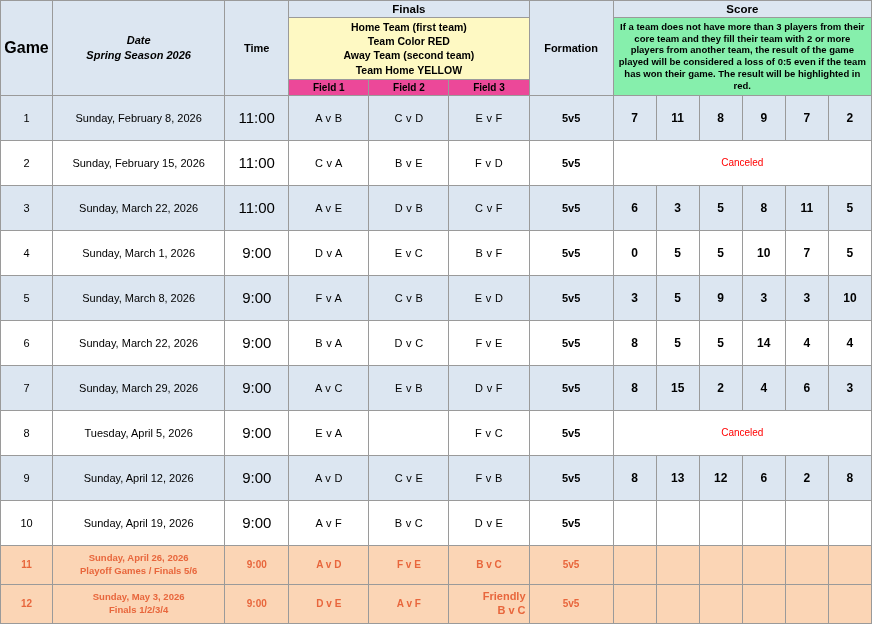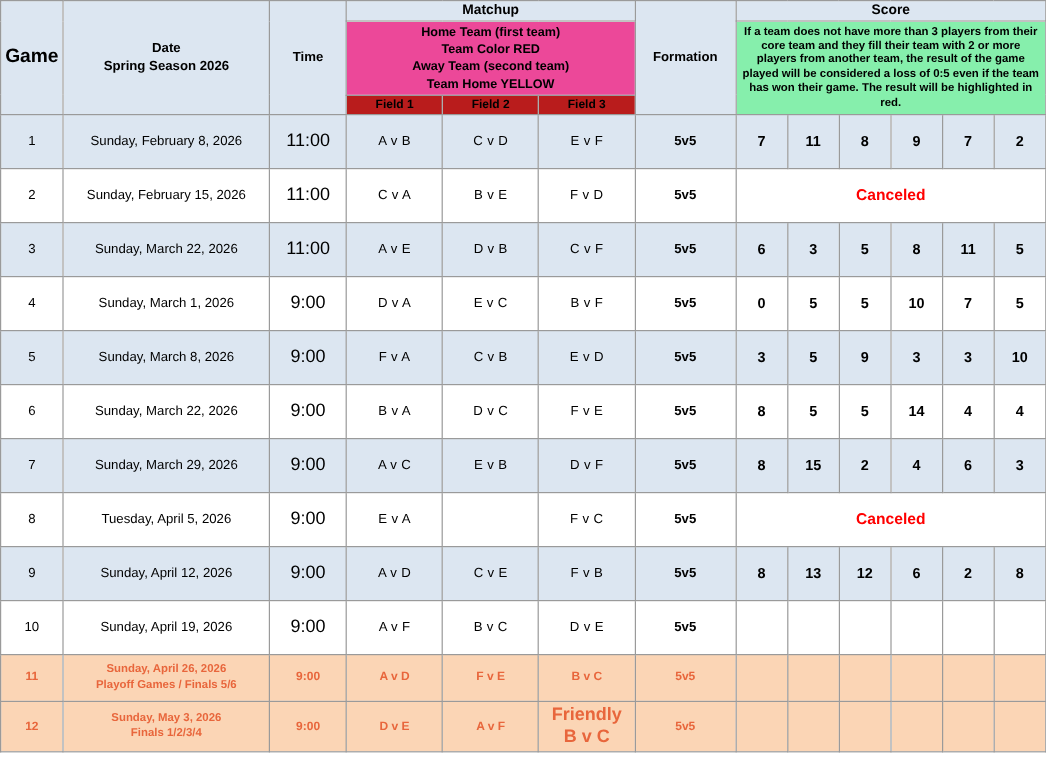--- a/index.html
+++ b/index.html
@@ -43,40 +43,41 @@
     font-size: 9.5px;
     line-height: 1.25;
     padding: 3px 6px;
   }
   .hdr-matchup-title {
     background: #dce6f1;
     font-weight: bold;
     font-size: 11.5px;
   }
   .hdr-matchup-body {
-    background: #ec4899;
+    background: #fef9c3;
     font-weight: bold;
     font-size: 10.5px;
     line-height: 1.35;
   }
   .hdr-field {
-    background: #b91c1c;
+    background: #ec4899;
     font-weight: bold;
     font-size: 10px;
   }
   .hdr-game {
     background: #dce6f1;
     font-weight: bold;
     font-size: 16px;
   }
   .hdr-date {
     background: #dce6f1;
     font-weight: bold;
     font-size: 11px;
     line-height: 1.35;
+    font-style: italic;
   }
 
   
   tr.row-blue td {
     background: #dce6f1;
     height: 40px;
   }
   tr.row-white td {
     background: #ffffff;
     height: 40px;
@@ -86,39 +87,40 @@
     height: 34px;
   }
   .cell-game { font-size: 11px; }
   .cell-date { font-size: 11px; }
   .cell-time { font-size: 15px; }
   .cell-match { font-size: 11px; letter-spacing: 0.3px; }
   .cell-form { font-size: 11px; font-weight: bold; }
   .cell-score { font-size: 12px; font-weight: bold; }
   .cell-canceled {
     color: #ff0000;
-    font-weight: bold;
-    font-size: 13px;
+    font-weight: normal;
+    font-size: 10px;
   }
   .playoff-date {
     color: #e8663c;
     font-weight: bold;
     font-size: 9.5px;
     line-height: 1.3;
   }
   .playoff-text {
     color: #e8663c;
     font-weight: bold;
     font-size: 10px;
   }
   .playoff-text-small {
     color: #e8663c;
     font-weight: bold;
-    font-size: 15px;
+    font-size: 11px;
     line-height: 1.25;
+    text-align: right;
   }
 </style>
 </head>
 <body>
 
 <div class="sheet">
   <table class="schedule">
     <colgroup>
       <col style="width:52px">
       <col style="width:172px">
@@ -136,21 +138,21 @@
     </colgroup>
     <tbody>
 
       <tr>
         <td rowspan="3" class="hdr-game">Game</td>
         <td rowspan="3" class="hdr-date">
           <div>Date</div>
           <div>Spring Season 2026</div>
         </td>
         <td rowspan="3" class="hdr-cell">Time</td>
-        <td colspan="3" class="hdr-matchup-title">Matchup</td>
+        <td colspan="3" class="hdr-matchup-title">Finals</td>
         <td rowspan="3" class="hdr-cell">Formation</td>
         <td colspan="6" class="hdr-matchup-title">Score</td>
       </tr>
 
       <tr>
         <td colspan="3" class="hdr-matchup-body">
           <div>Home Team (first team)</div>
           <div>Team Color RED</div>
           <div>Away Team (second team)</div>
           <div>Team Home YELLOW</div>

